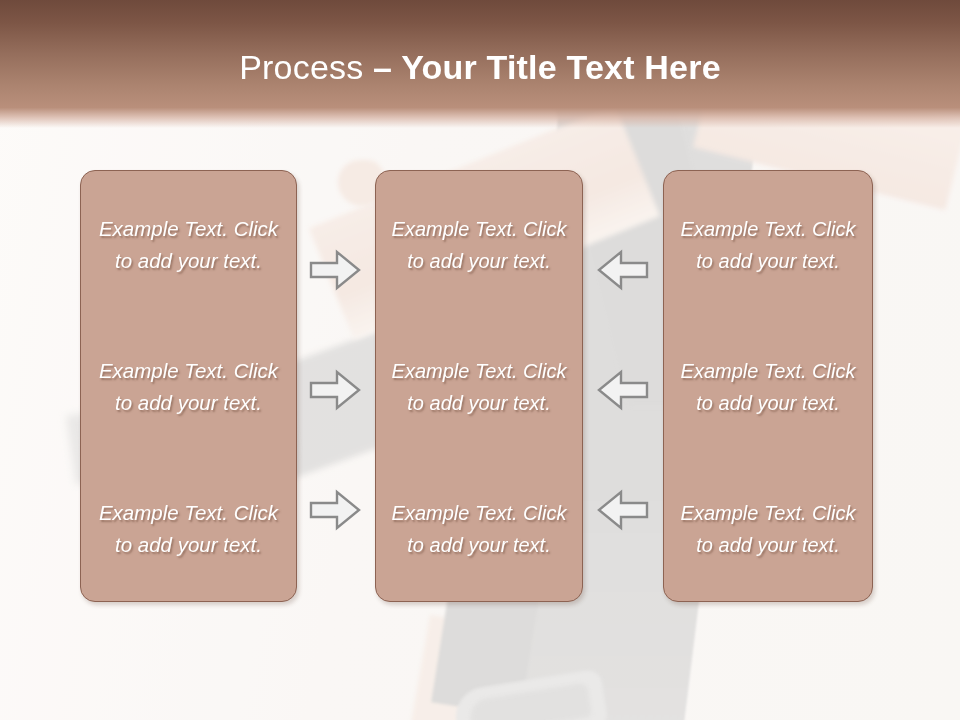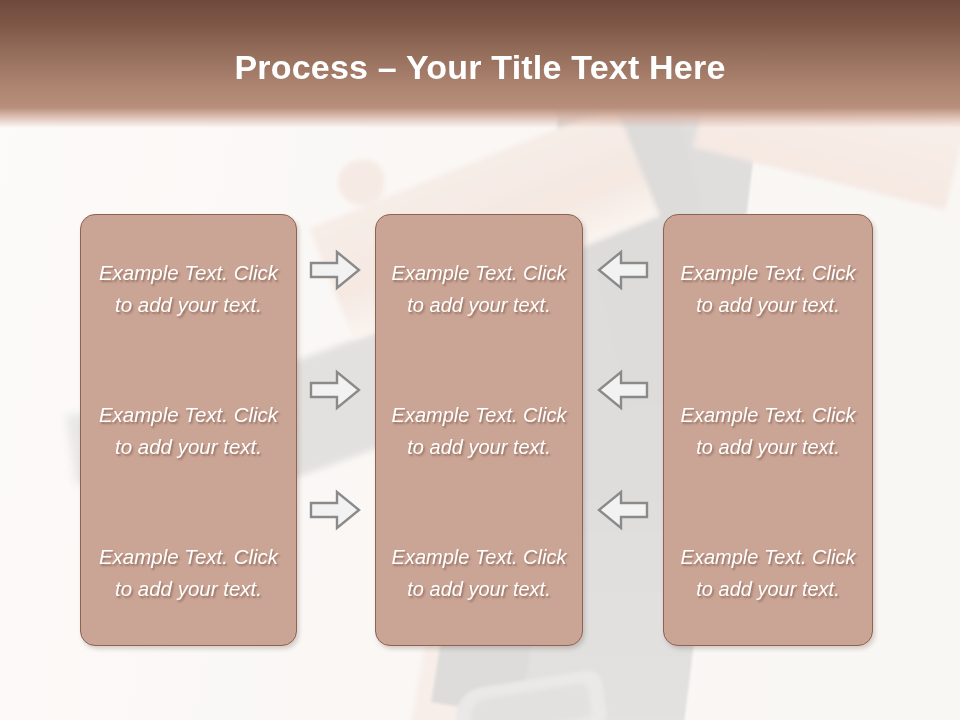--- a/index.html
+++ b/index.html
@@ -171,39 +171,38 @@
     left: 0;
     top: 47px;
     width: 960px;
     text-align: center;
     color: #ffffff;
     font-size: 34px;
     line-height: 40px;
     letter-spacing: .2px;
     white-space: nowrap;
   }
-  .header-title .bold { font-weight: bold; }
+  .header-title .bold { font-weight: normal; }
   .header-title .reg  { font-weight: bold; }
 
   
   .pbox {
     position: absolute;
     top: 170px;
     width: 216px;
     height: 432px;
     border-radius: 15px;
     background: #caa494;
     border: 1.6px solid #8d6353;
     box-shadow: 2px 3px 4px rgba(90,60,46,0.22);
     box-sizing: border-box;
     display: flex;
     flex-direction: column;
     justify-content: space-between;
     padding: 42px 12px 40px 12px;
-    margin-top: 44px;
   }
   #box1 { left: 80px;  width: 217px; }
   #box2 { left: 375px; width: 208px; }
   #box3 { left: 663px; width: 210px; }
 
   .ptext {
     color: #ffffff;
     font-style: italic;
     font-size: 20.5px;
     line-height: 32px;

